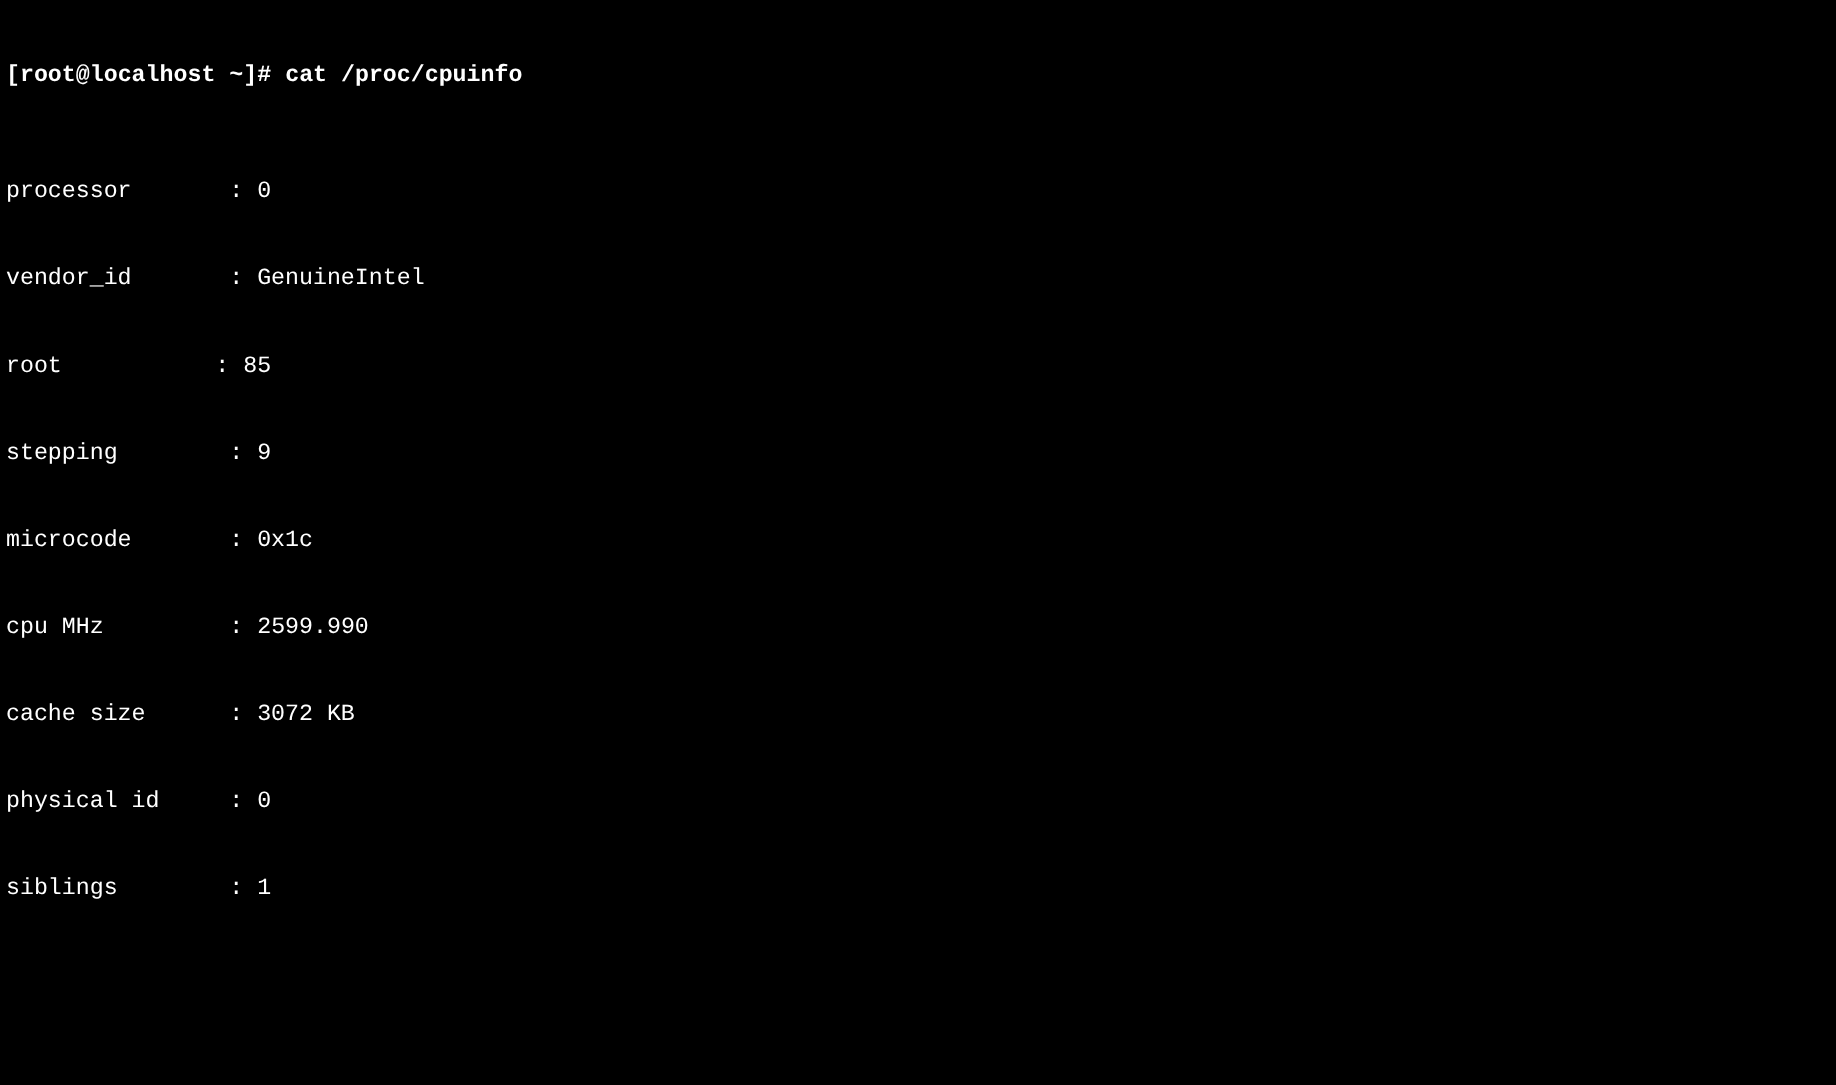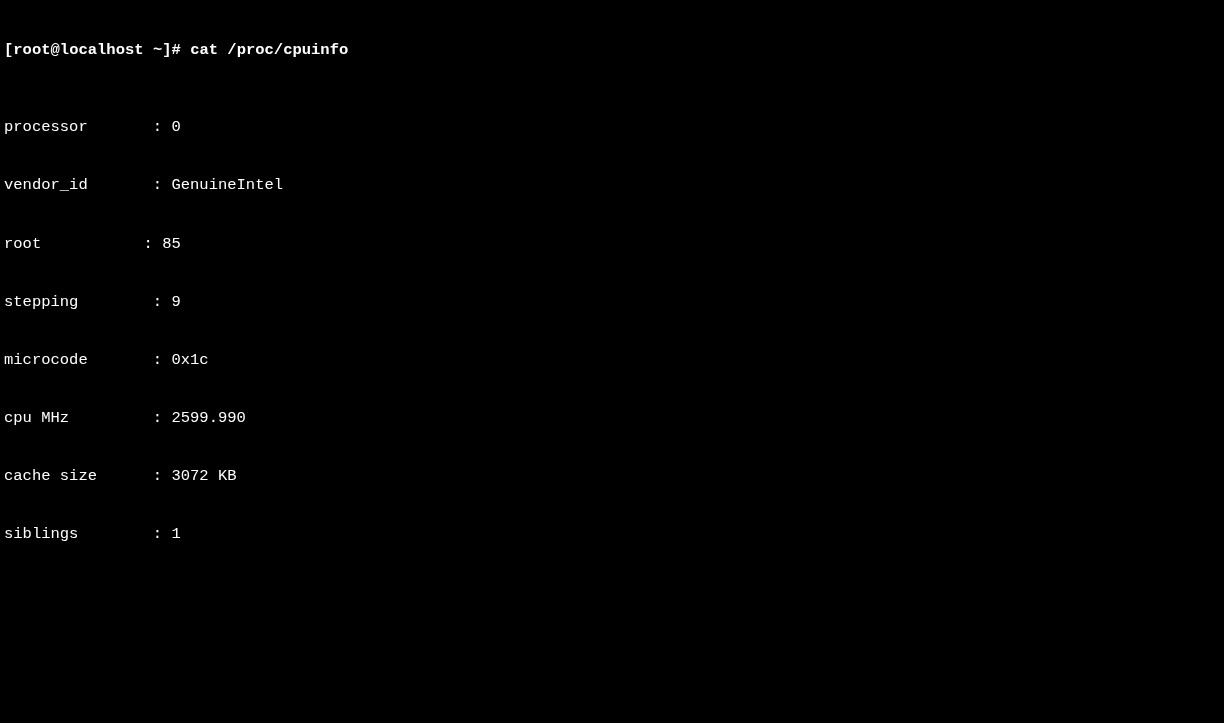--- a/index.html
+++ b/index.html
@@ -33,20 +33,21 @@
 <div class="terminal">
   <div class="prompt-line"><span>[</span><span>root</span><span>@</span><span>localhost</span> <span>~</span><span>]</span><span>#</span> <span>cat /proc/cpuinfo</span></div>
 
   <div class="kvrow"><span>processor</span><span>       : </span><span>0</span></div>
   <div class="kvrow"><span>vendor_id</span><span>       : </span><span>GenuineIntel</span></div>
   <div class="kvrow"><span>root</span><span>           : </span><span>85</span></div>
   <div class="kvrow"><span>stepping</span><span>        : </span><span>9</span></div>
   <div class="kvrow"><span>microcode</span><span>       : </span><span>0x1c</span></div>
   <div class="kvrow"><span>cpu MHz</span><span>         : </span><span>2599.990</span></div>
   <div class="kvrow"><span>cache size</span><span>      : </span><span>3072 KB</span></div>
+  <div class="kvrow"><span>physical id</span><span>     : </span><span>0</span></div>
   <div class="kvrow"><span>siblings</span><span>        : </span><span>1</span></div>
   
   
   
   
   
   
   
   
   

